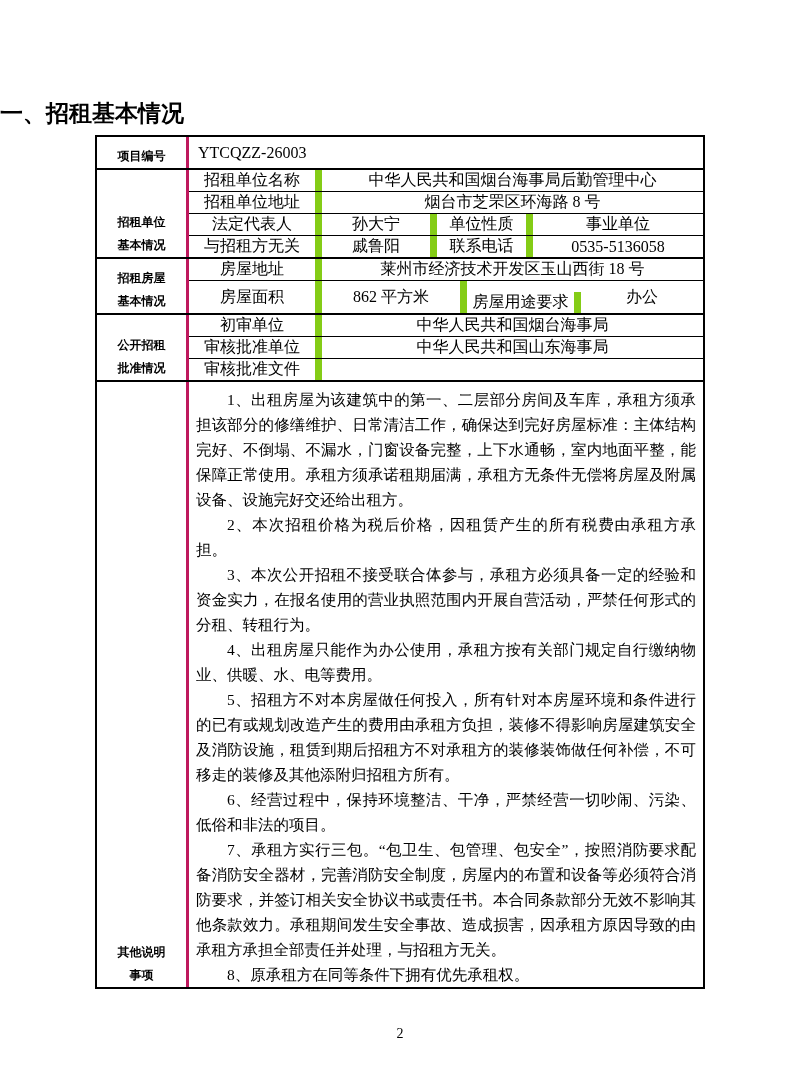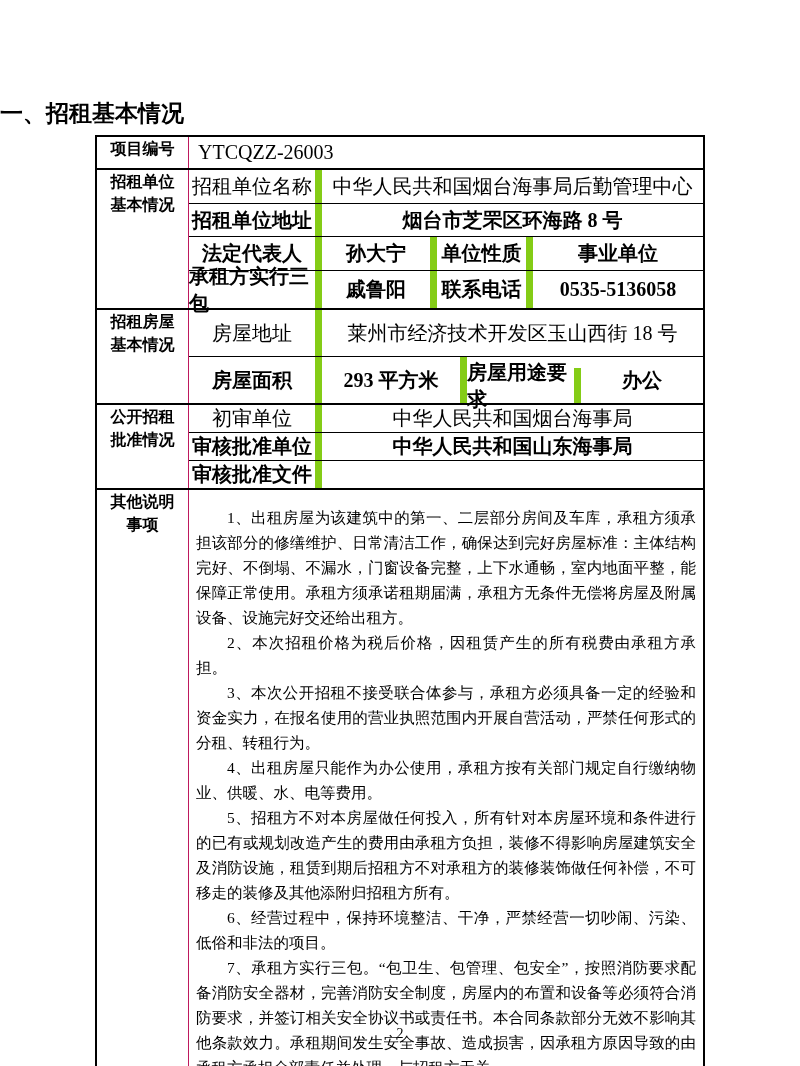--- a/index.html
+++ b/index.html
@@ -19,49 +19,49 @@
     width:610px;
     margin:7px auto 0 auto;
     border:2px solid #000;
     box-sizing:border-box;
   }
   .section{display:flex;}
   .section + .section{border-top:2px solid #000;}
   
   .gl{
     width:92px;flex:0 0 92px;
-    border-right:1px solid #be185d;
-    display:flex;flex-direction:column;align-items:center;justify-content:flex-start;
+    border-right:3px solid #be185d;
+    display:flex;flex-direction:column;align-items:center;justify-content:flex-end;
     font-family:"Liberation Sans","DejaVu Sans",sans-serif;
-    font-weight:bold;font-size:16px;line-height:23px;
+    font-weight:bold;font-size:12px;line-height:23px;
     box-sizing:border-box;text-align:center;
   }
   .gr{flex:1;display:flex;flex-direction:column;min-width:0;}
   .row{display:flex;flex:1;}
-  .row + .row{border-top:1px solid #000;font-weight:bold;}
+  .row + .row{border-top:1px solid #000;}
   .cell{
     display:flex;align-items:center;justify-content:center;
-    font-size:20px;box-sizing:border-box;min-width:0;
+    font-size:16px;box-sizing:border-box;min-width:0;
   }
   .b-r{border-right:7px solid #84cc16;}
   .c-label{width:133px;flex:0 0 133px;}
   .c-grow{flex:1;}
   .c-left{justify-content:flex-start;padding-left:9px;}
   .r31{height:31px;}
   .r37{height:37px;}
   .r36{height:36px;}
   .w115{width:115px;flex:0 0 115px;}
   .w96{width:96px;flex:0 0 96px;}
   .w145{width:145px;flex:0 0 145px;}
   .w114{width:114px;flex:0 0 114px;margin-top:11px;}
   .other-body{
     height:438px;
     flex:1;
     box-sizing:border-box;
-    padding:15px 7px 0 7px;
+    padding:5px 7px 0 7px;
     overflow:hidden;
   }
   .other-body p{
     margin:0;
     text-indent:2em;
     font-size:15.5px;
     line-height:25px;
     text-align:justify;
   }
   .page-num{
@@ -104,41 +104,41 @@
         <div class="cell c-label b-r">招租单位地址</div>
         <div class="cell c-grow">烟台市芝罘区环海路 8 号</div>
       </div>
       <div class="row r37">
         <div class="cell c-label b-r">法定代表人</div>
         <div class="cell w115 b-r">孙大宁</div>
         <div class="cell w96 b-r">单位性质</div>
         <div class="cell c-grow">事业单位</div>
       </div>
       <div class="row r37">
-        <div class="cell c-label b-r">承租方实行三包</div>
+        <div class="cell c-label b-r">与招租方无关</div>
         <div class="cell w115 b-r">戚鲁阳</div>
         <div class="cell w96 b-r">联系电话</div>
         <div class="cell c-grow">0535-5136058</div>
       </div>
     </div>
   </div>
 
   <div class="section">
     <div class="gl">
       <span>招租房屋</span>
       <span>基本情况</span>
     </div>
     <div class="gr">
       <div class="row r37">
         <div class="cell c-label b-r">房屋地址</div>
         <div class="cell c-grow">莱州市经济技术开发区玉山西街 18 号</div>
       </div>
       <div class="row r37">
         <div class="cell c-label b-r">房屋面积</div>
-        <div class="cell w145 b-r">293 平方米</div>
+        <div class="cell w145 b-r">862 平方米</div>
         <div class="cell w114 b-r">房屋用途要求</div>
         <div class="cell c-grow">办公</div>
       </div>
     </div>
   </div>
 
   <div class="section">
     <div class="gl">
       <span>公开招租</span>
       <span>批准情况</span>

